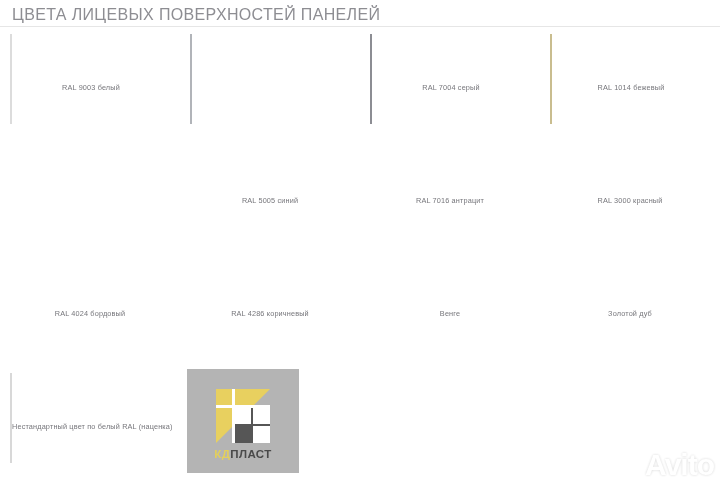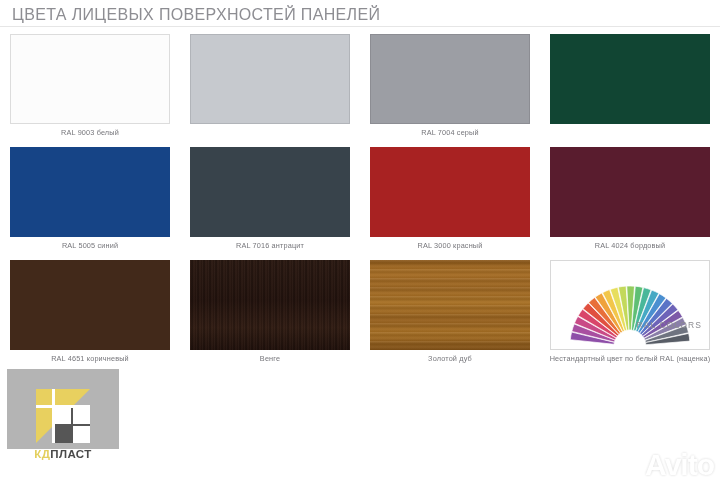--- a/index.html
+++ b/index.html
@@ -44,21 +44,20 @@
     width: 720px;
     display: grid;
     grid-template-columns: repeat(4, 180px);
     grid-auto-rows: 113px;
   }
   .cell {
     position: relative;
     box-sizing: border-box;
     padding: 6px 10px 0 10px;
     display: flex;
-    flex-direction: column;
     align-items: stretch;
   }
   .chip {
     height: 90px;
     box-sizing: border-box;
     position: relative;
     overflow: hidden;
   }
   .chip-label {
     flex: 1;
@@ -124,21 +123,21 @@
 
   
   .logo-cell {
     position: relative;
   }
   .logo-box {
     position: absolute;
     left: 7px;
     top: 2px;
     width: 112px;
-    height: 80px;
+    height: 104px;
     background: #b4b4b4;
   }
   .logo-inner {
     position: absolute;
     left: 50%;
     top: 18px;
     transform: translateX(-50%);
     width: 62px;
     text-align: center;
   }
@@ -192,41 +191,45 @@
       <div class="chip-label">RAL 9003 белый</div>
     </div>
     <div class="cell">
       <div class="chip hairline" style="background: rgb(198, 201, 206);"></div>
     </div>
     <div class="cell">
       <div class="chip hairline" style="background: rgb(156, 158, 164);"></div>
       <div class="chip-label">RAL 7004 серый</div>
     </div>
     <div class="cell">
+      <div class="chip hairline" style="background: rgb(224, 211, 160);"></div>
+      <div class="chip-label">RAL 1014 бежевый</div>
+    </div>
+    <div class="cell">
       <div class="chip " style="background: rgb(17, 69, 51);"></div>
     </div>
     <div class="cell">
       <div class="chip " style="background: rgb(22, 68, 134);"></div>
       <div class="chip-label">RAL 5005 синий</div>
     </div>
     <div class="cell">
       <div class="chip " style="background: rgb(56, 67, 75);"></div>
       <div class="chip-label">RAL 7016 антрацит</div>
     </div>
     <div class="cell">
       <div class="chip " style="background: rgb(168, 34, 34);"></div>
       <div class="chip-label">RAL 3000 красный</div>
     </div>
     <div class="cell">
       <div class="chip " style="background: rgb(89, 28, 46);"></div>
       <div class="chip-label">RAL 4024 бордовый</div>
     </div>
     <div class="cell">
       <div class="chip " style="background: rgb(66, 41, 26);"></div>
-      <div class="chip-label">RAL 4651 коричневый</div>
+      <div class="chip-label">RAL 4286 коричневый</div>
     </div>
     <div class="cell">
       <div class="chip wood-wenge" style="background-color: rgb(42, 23, 16);"></div>
       <div class="chip-label">Венге</div>
     </div>
     <div class="cell">
       <div class="chip wood-oak" style="background-color: rgb(154, 100, 32);"></div>
       <div class="chip-label">Золотой дуб</div>
     </div>
     <div class="cell">

